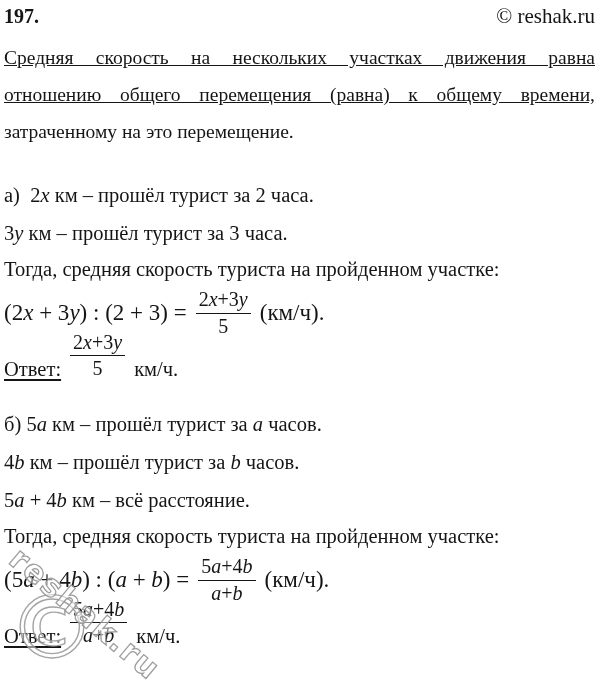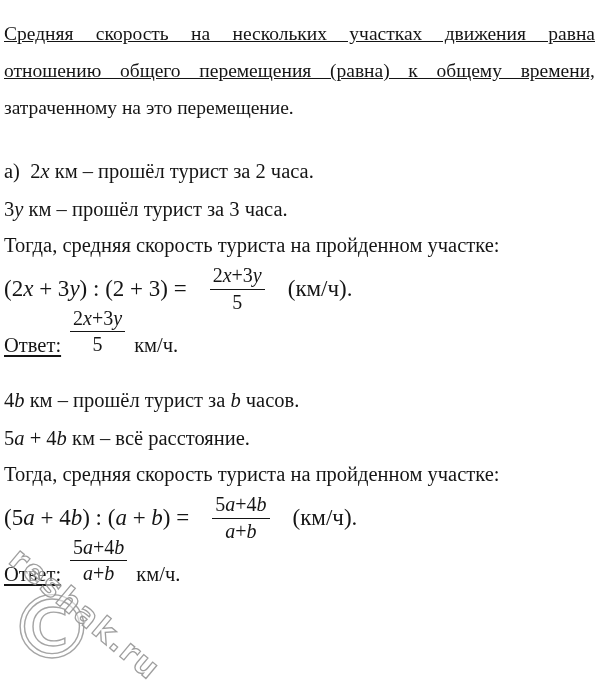--- a/index.html
+++ b/index.html
@@ -26,21 +26,21 @@
 
   .part { font-size: 20.5px; }
   .part-a { margin-top: 26px; }
   .part-b { margin-top: 24px; }
   .tline { line-height: 38px; white-space: pre-wrap; }
   .tline.then { line-height: 35px; }
 
   i { font-style: italic; }
 
   .eq {
-    display: flex; align-items: center; gap: 23px;
+    display: flex; align-items: center; gap: 9px;
     font-size: 23px; height: 46px; margin-top: 3px;
   }
   .answer {
     display: flex; align-items: flex-end; gap: 9px;
     font-size: 20.5px; height: 45px;
   }
   .answer-label { text-decoration: underline; text-underline-offset: 3px; }
 
   .frac {
     display: inline-flex; flex-direction: column; align-items: center;
@@ -67,20 +67,24 @@
     font-size: 88px; line-height: 1;
     color: rgba(255,255,255,0.5);
     -webkit-text-stroke: 1.4px rgba(148,148,148,0.85);
   }
 </style>
 </head>
 <body>
 
 <div class="page">
 
+  <div class="header-row">
+    <span class="problem-number">197.</span>
+    <span class="copyright">© reshak.ru</span>
+  </div>
 
   <div class="intro">
     <div class="iline jline">Средняя скорость на нескольких участках движения равна</div>
     <div class="iline jline">отношению общего перемещения (равна) к общему времени,</div>
     <div class="iline">затраченному на это перемещение.</div>
   </div>
 
   <div class="part part-a">
     <div class="tline">а)  2<i>x</i> км – прошёл турист за 2 часа.</div>
     <div class="tline">3<i>y</i> км – прошёл турист за 3 часа.</div>
@@ -99,20 +103,21 @@
       <span class="answer-label">Ответ:</span>
       <span class="frac">
         <span class="num">2<i>x</i>+3<i>y</i></span>
         <span class="den">5</span>
       </span>
       <span>км/ч.</span>
     </div>
   </div>
 
   <div class="part part-b">
+    <div class="tline">б) 5<i>a</i> км – прошёл турист за <i>a</i> часов.</div>
     <div class="tline">4<i>b</i> км – прошёл турист за <i>b</i> часов.</div>
     <div class="tline">5<i>a</i> + 4<i>b</i> км – всё расстояние.</div>
     <div class="tline then">Тогда, средняя скорость туриста на пройденном участке:</div>
 
     <div class="eq">
       <span>(5<i>a</i> + 4<i>b</i>) : (<i>a</i> + <i>b</i>) =</span>
       <span class="frac">
         <span class="num">5<i>a</i>+4<i>b</i></span>
         <span class="den"><i>a</i>+<i>b</i></span>
       </span>

